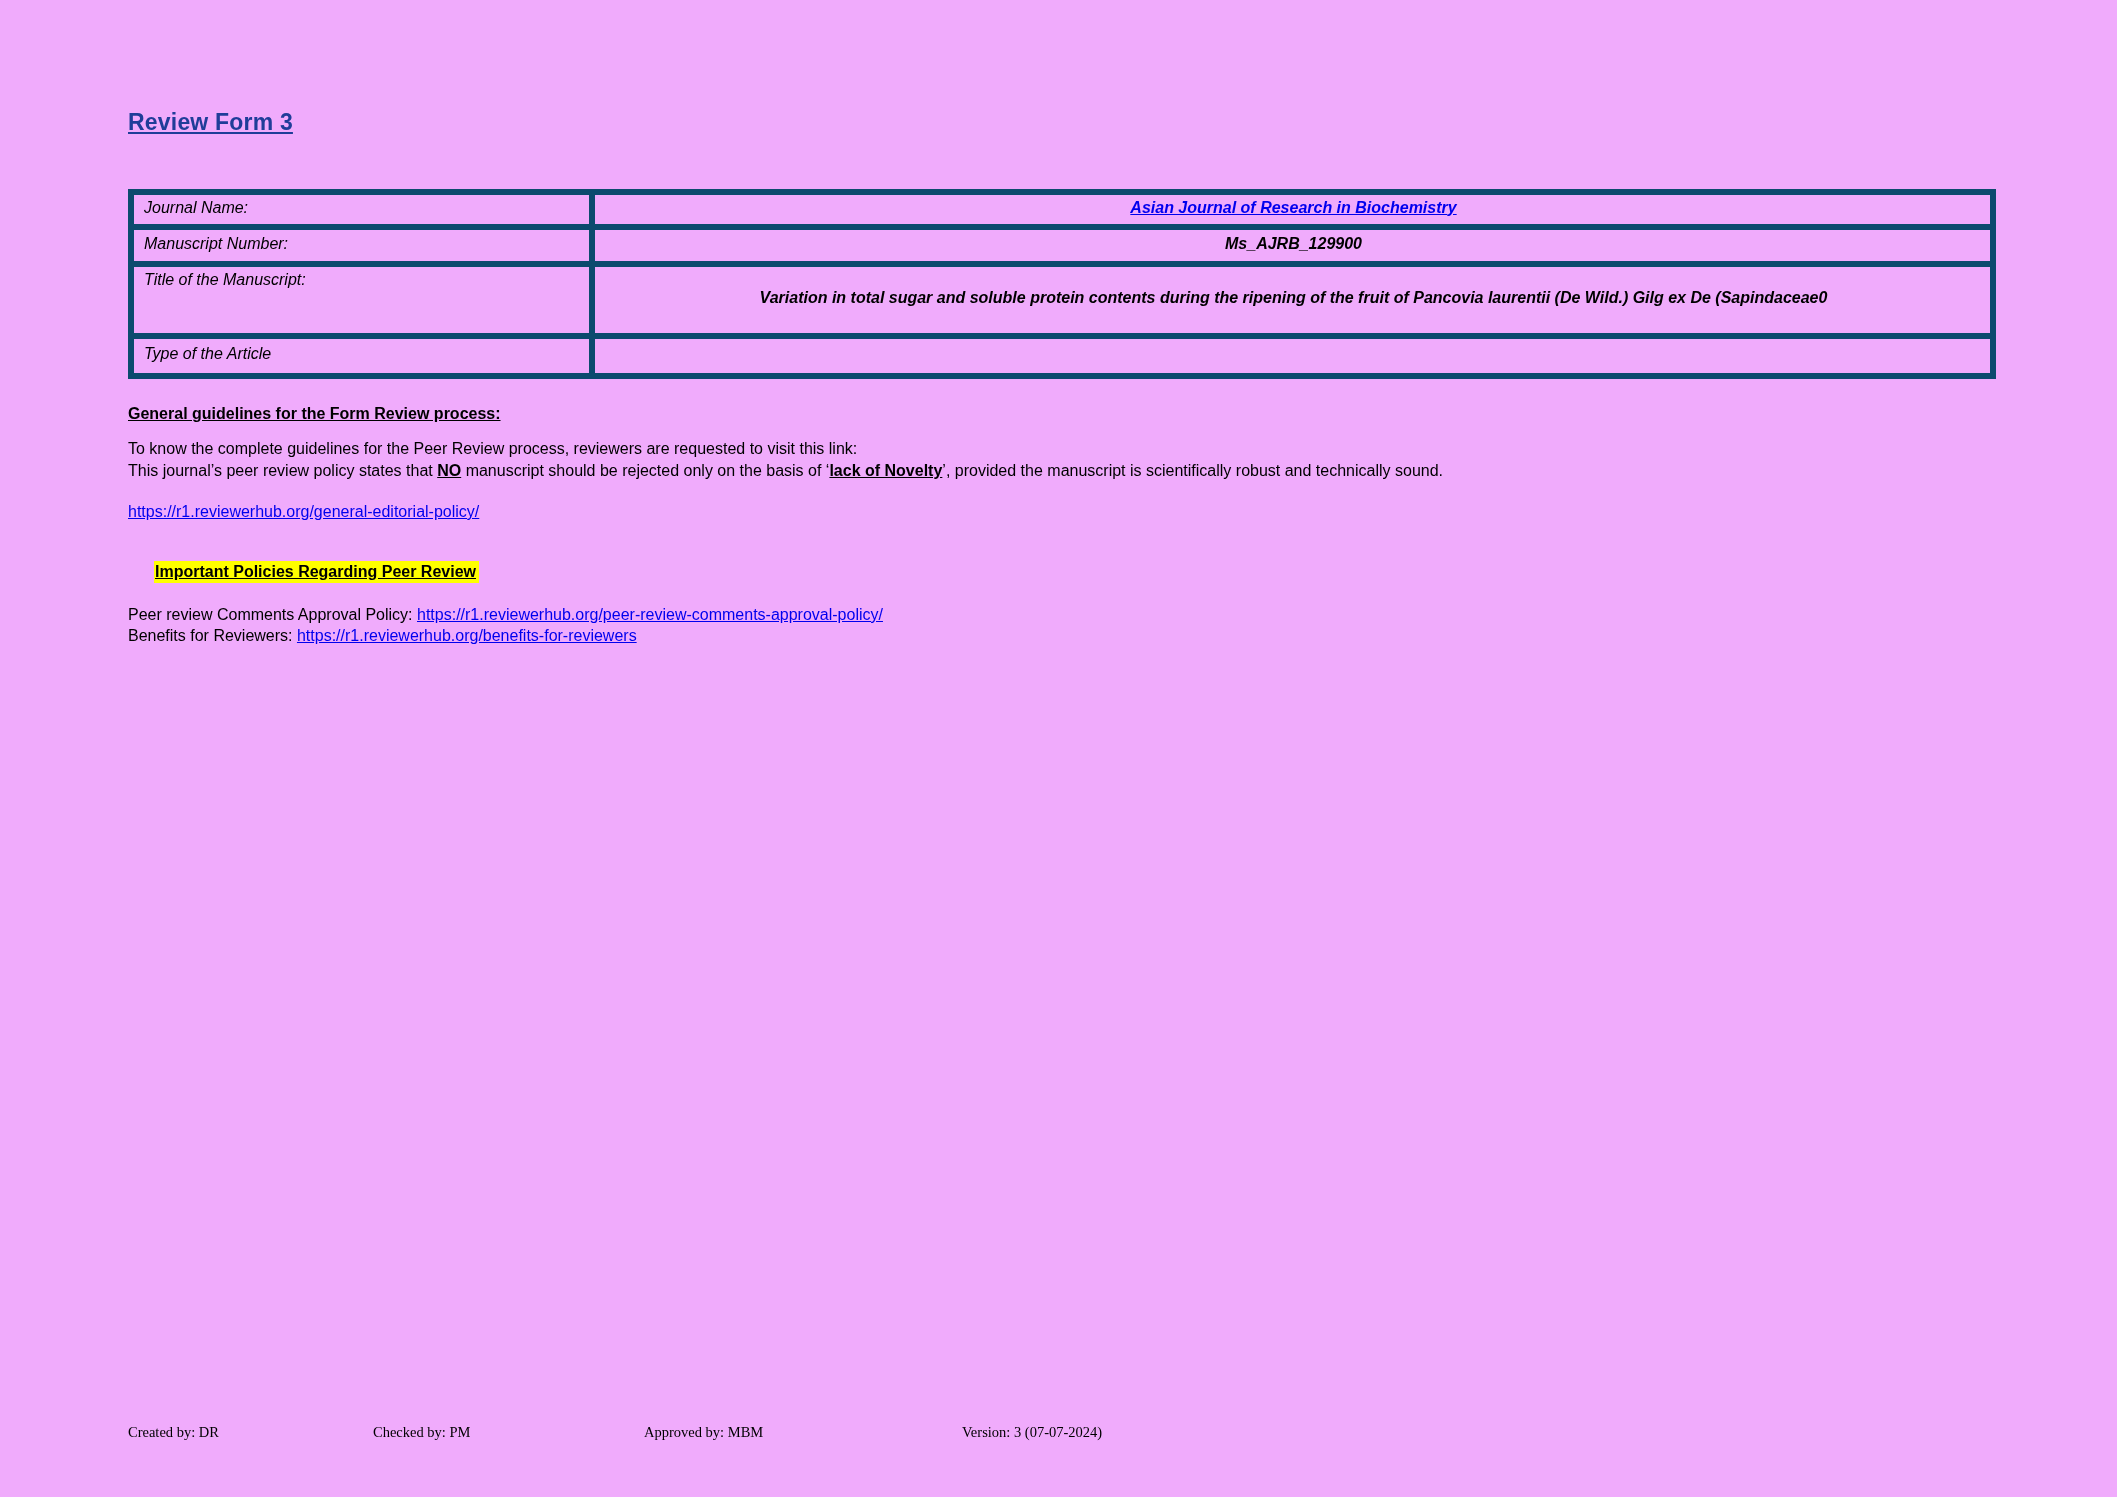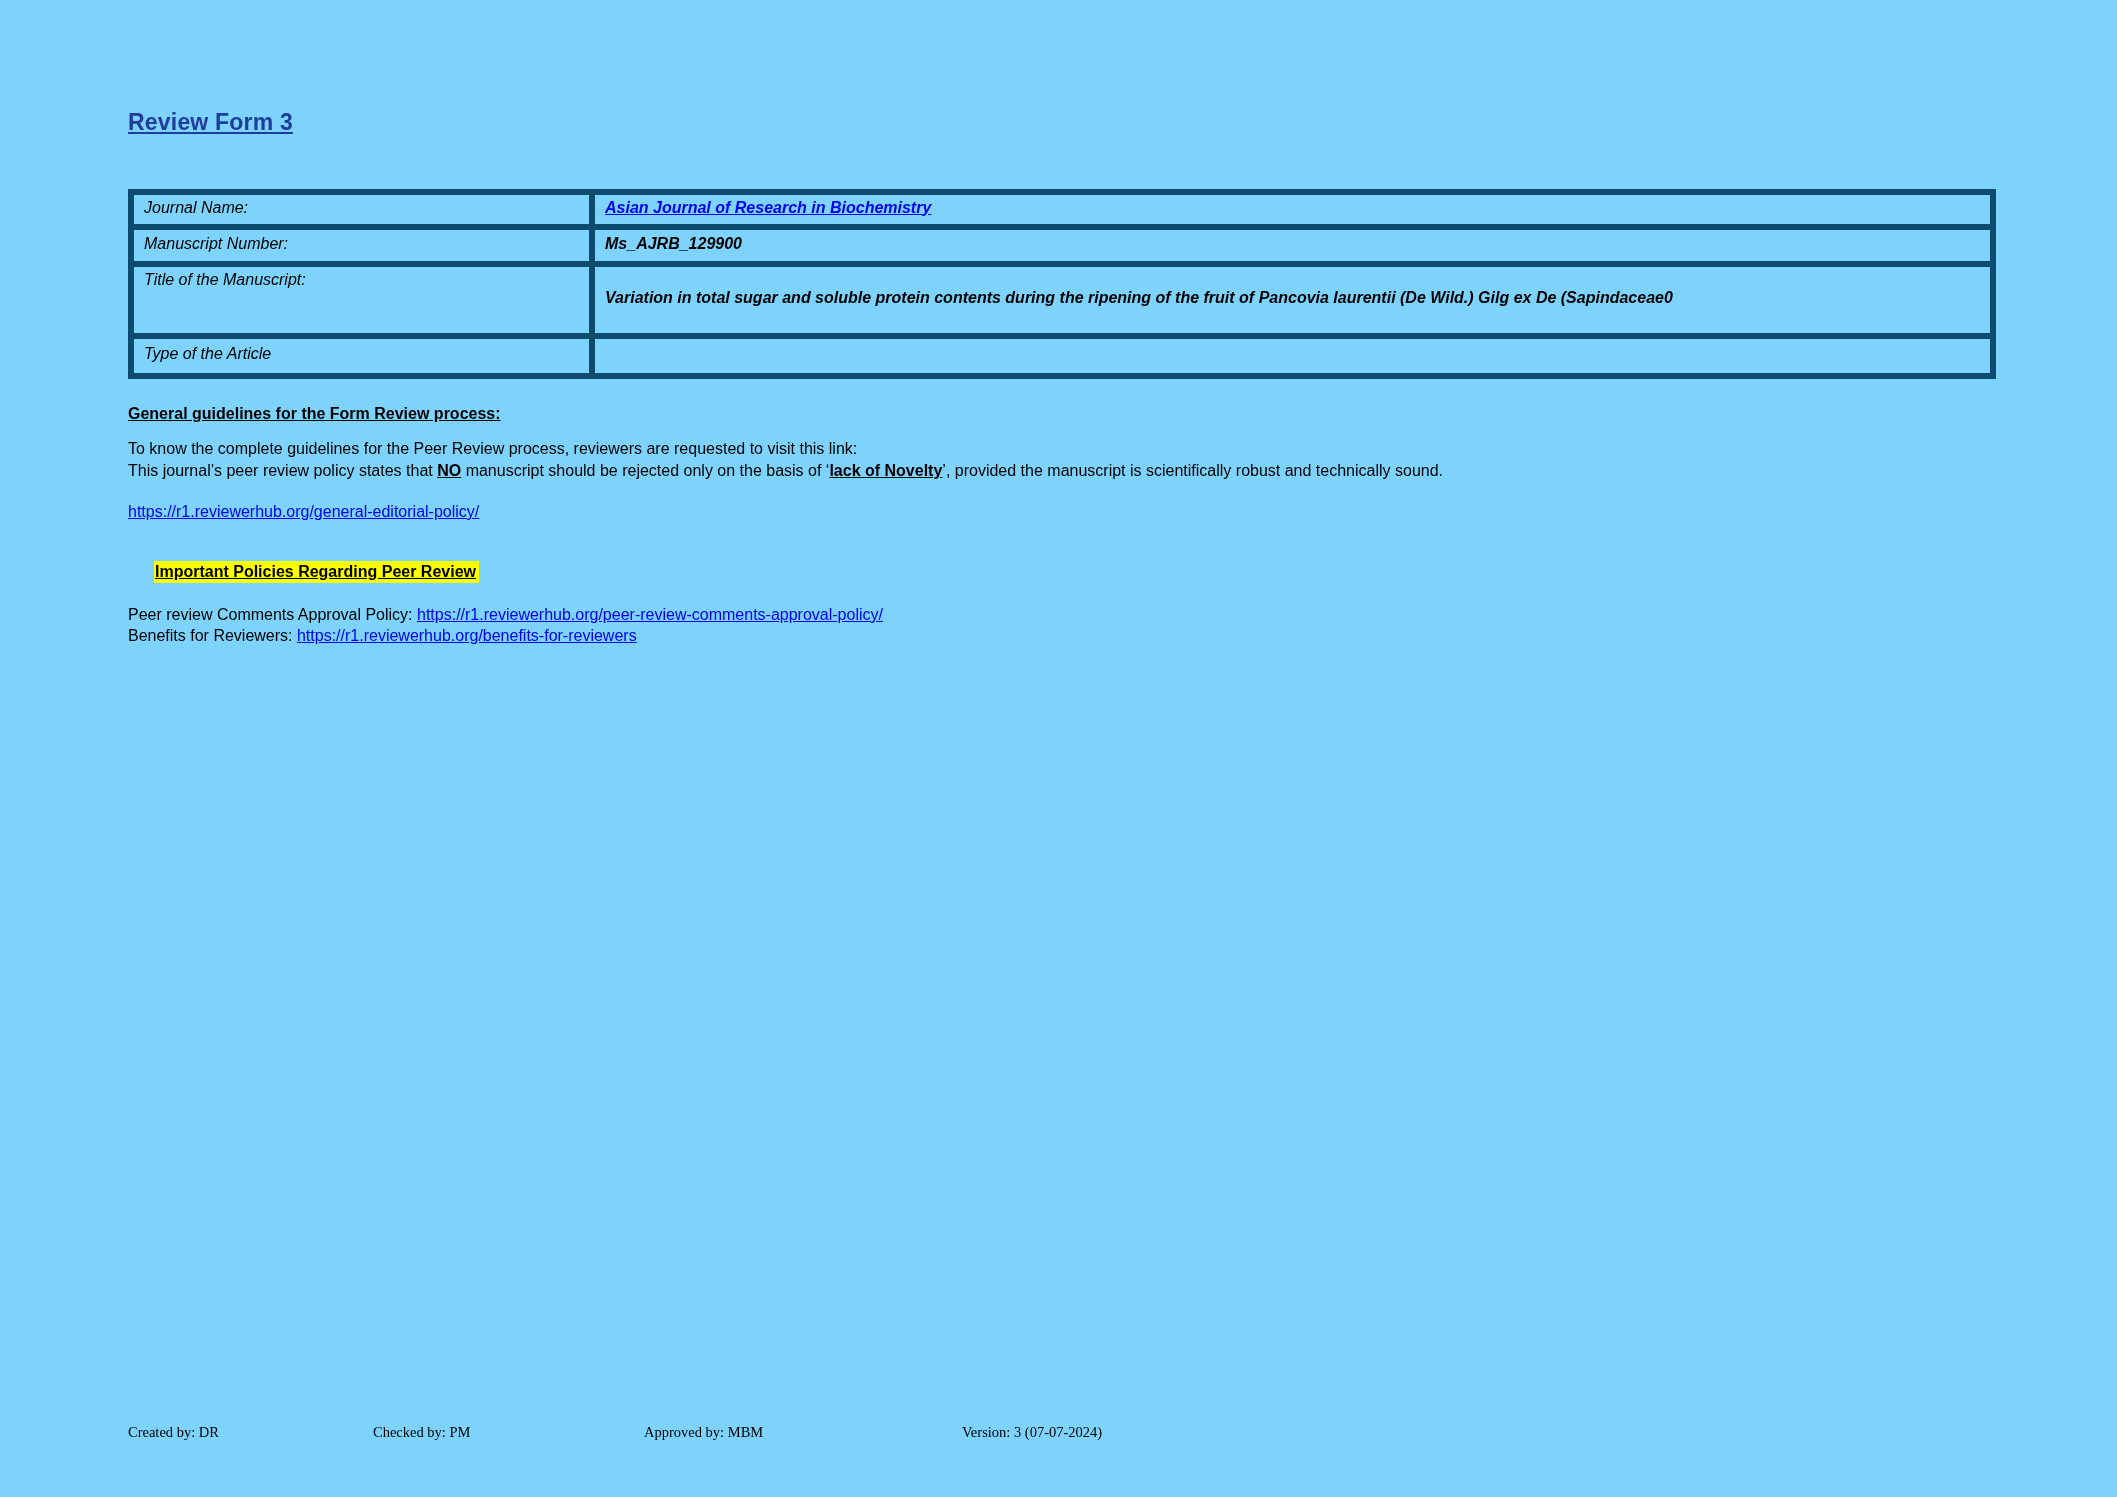--- a/index.html
+++ b/index.html
@@ -1,20 +1,20 @@
 <!DOCTYPE html>
 <html><head>
 <meta charset="utf-8">
 <style>
   html, body { margin: 0; padding: 0; background: #ffffff; }
   .page {
     position: relative;
     width: 2117px;
     height: 1497px;
-    background: #7dd3fc;
+    background: #f0abfc;
     font-family: "Liberation Sans", sans-serif;
     color: #000000;
     overflow: hidden;
   }
 
   
   .doc-title {
     position: absolute;
     left: 128px;
     top: 109px;
@@ -41,21 +41,21 @@
     vertical-align: middle;
     overflow: hidden;
     font-style: italic;
   }
   .ms-table .row-1 td { height: 25px; }
   .ms-table .row-2 td { height: 27px; }
   .ms-table .row-3 td { height: 58px; }
   .ms-table .row-4 td { height: 30px; border-radius: 16px; }
   .ms-table .label-cell { font-weight: 400; }
   .ms-table .row-3 .label-cell { vertical-align: top; padding-top: 4px; margin-left: 12px; }
-  .ms-table .value-cell { font-weight: 700; }
+  .ms-table .value-cell { font-weight: 700; text-align: center; }
 
   .doc-link {
     color: #0000EE;
     text-decoration: underline;
     cursor: pointer;
   }
   .bold-link { font-weight: 700; }
 
   
   .guidelines-heading {

